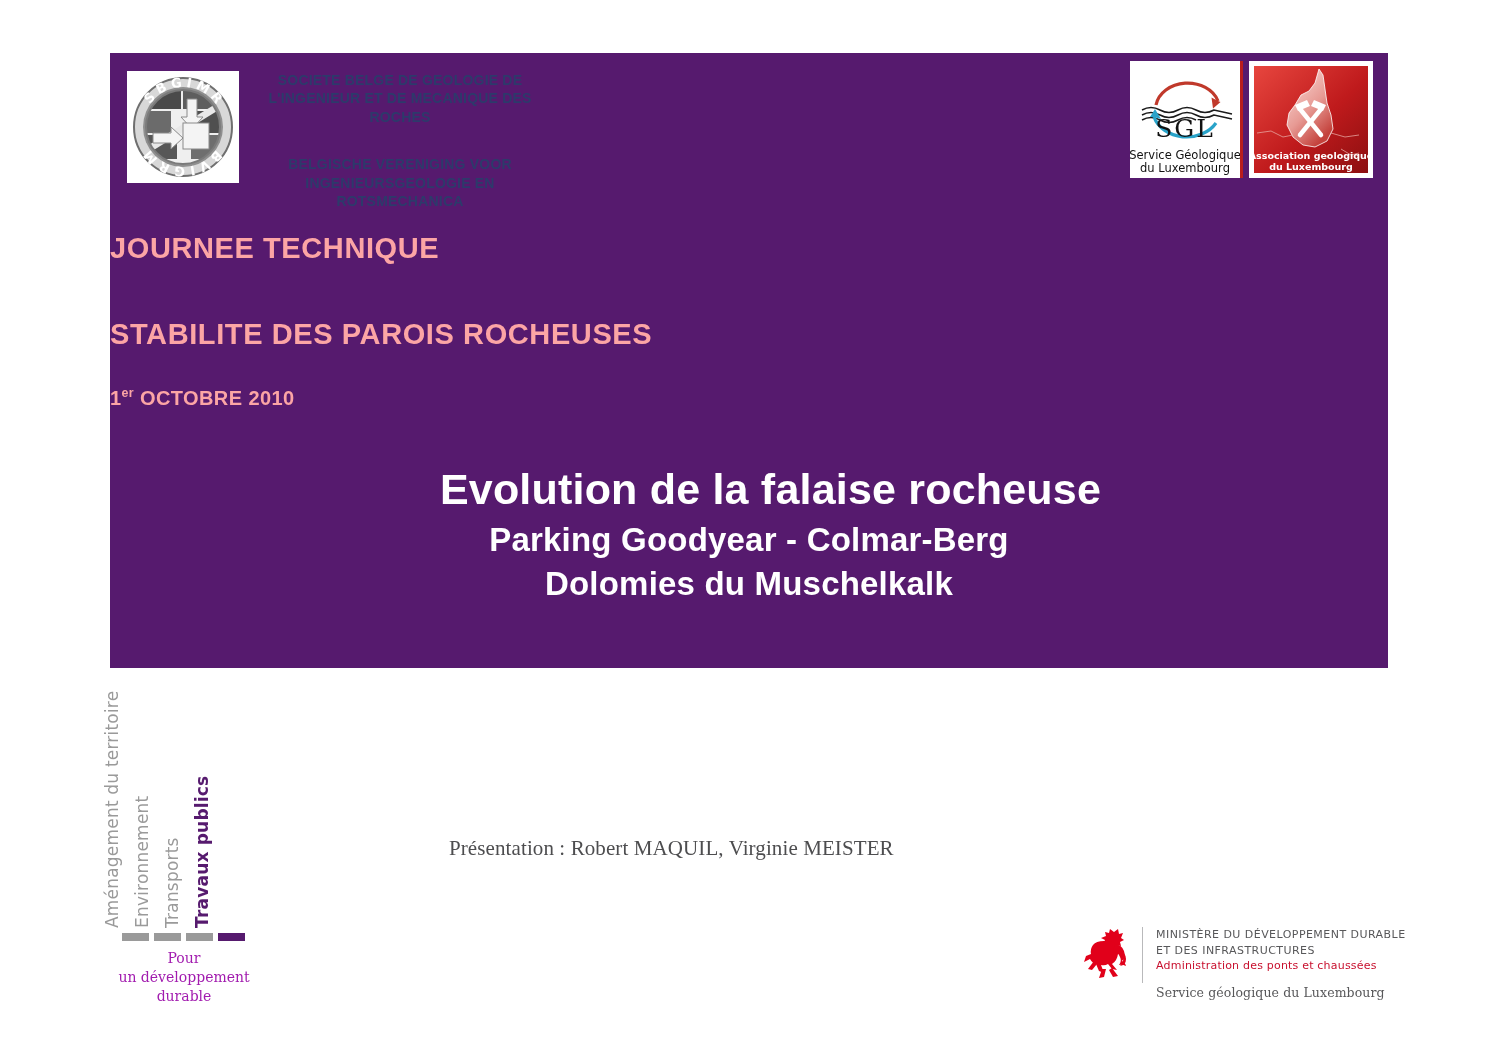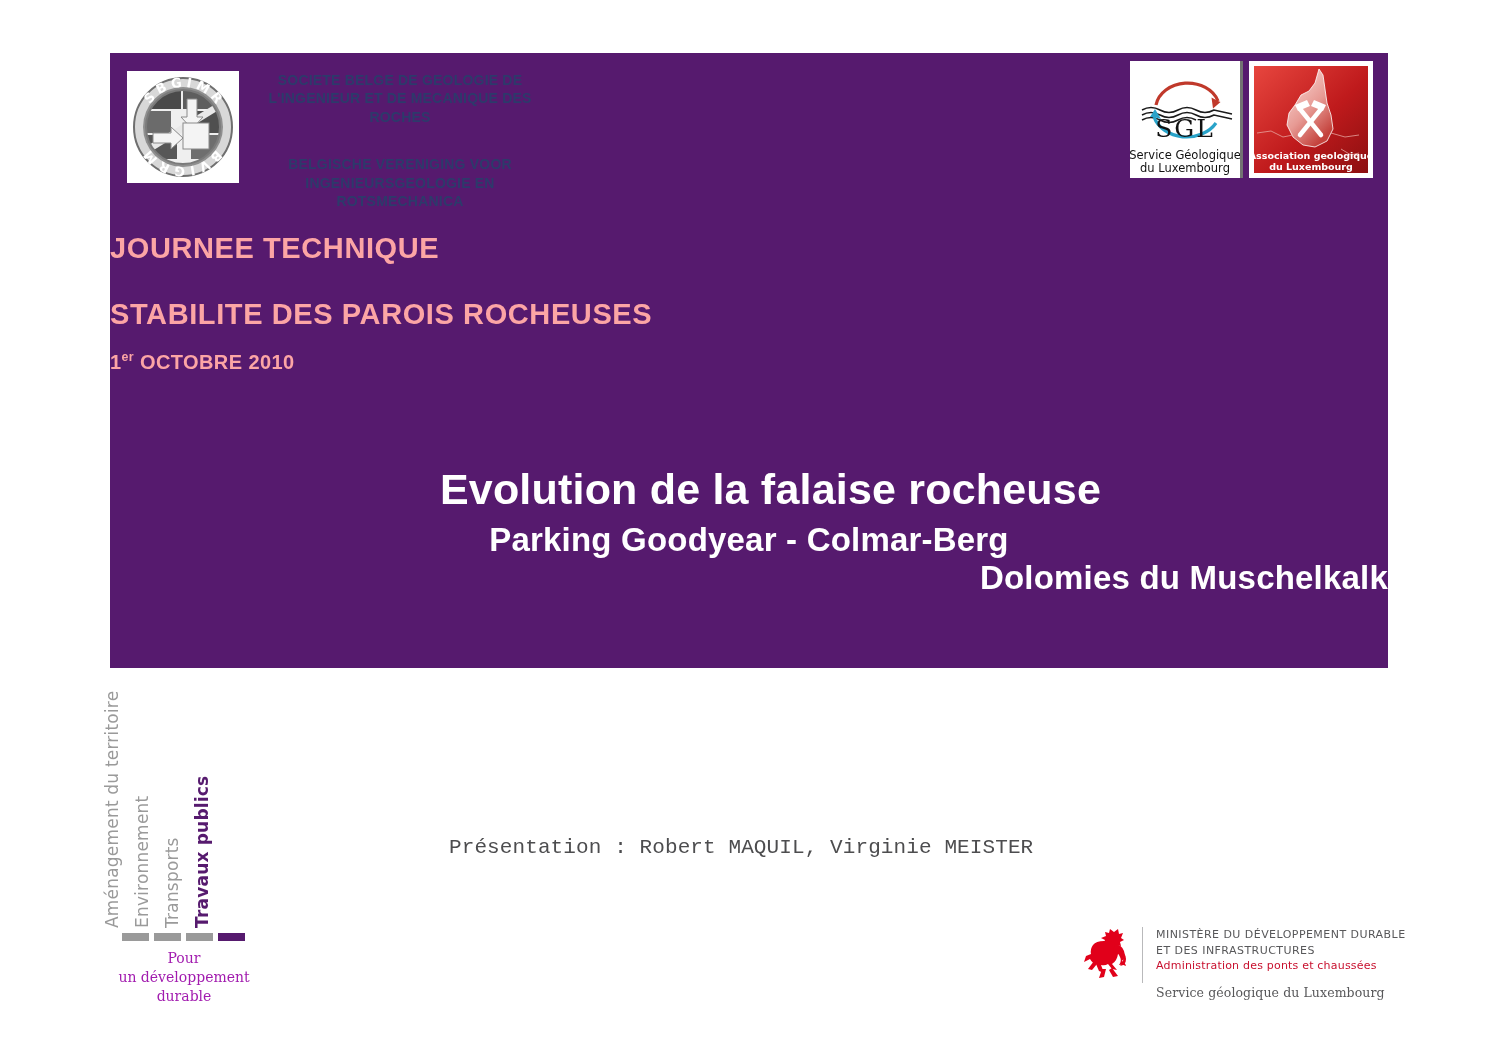--- a/index.html
+++ b/index.html
@@ -55,21 +55,21 @@
   }
   .society-text .block-nl { margin-top: 29px; }
 
   
   .sgl-logo {
     position: absolute;
     left: 1020px;
     top: 8px;
     width: 113px;
     height: 117px;
-    background: #737373;
+    background: #b91c1c;
     box-sizing: border-box;
   }
   .sgl-logo svg { display: block; }
 
   
   .agl-logo {
     position: absolute;
     left: 1139px;
     top: 8px;
     width: 124px;
@@ -91,26 +91,26 @@
   }
   .event-line1 {
     font-size: 29px;
     font-weight: bold;
     letter-spacing: 0.6px;
   }
   .event-line2 {
     font-size: 29px;
     font-weight: bold;
     letter-spacing: 0.6px;
-    margin-top: 33px;
+    margin-top: 53px;
   }
   .event-date {
     font-size: 20px;
     font-weight: bold;
-    margin-top: 20px;
+    margin-top: 36px;
     letter-spacing: 0.4px;
   }
   .event-date sup {
     font-size: 0.62em;
     vertical-align: super;
     line-height: 0;
   }
 
   
   .maintitle-block {
@@ -129,22 +129,22 @@
   }
   .maintitle-2 {
     font-size: 33px;
     font-weight: bold;
     margin-top: 7px;
     letter-spacing: 0.2px;
   }
   .maintitle-3 {
     font-size: 33px;
     font-weight: bold;
-    letter-spacing: 0.2px;
-    text-align: right;
+    margin-top: 6px;
+    letter-spacing: 0.2px;
   }
 
   
   .vlogo {
     position: absolute;
     left: 122px;
     top: 683px;
     width: 140px;
     height: 320px;
   }
@@ -212,21 +212,21 @@
     font-size: 14px;
     color: #a21caf;
     line-height: 1.36;
   }
 
   
   .presenter {
     position: absolute;
     left: 449px;
     top: 836px;
-    font-family: Liberation Mono, monospace;
+    font-family: Liberation Serif, serif;
     font-size: 21px;
     color: #4d4d4f;
     letter-spacing: 0.1px;
   }
 
   
   .ministry {
     position: absolute;
     left: 1080px;
     top: 925px;

